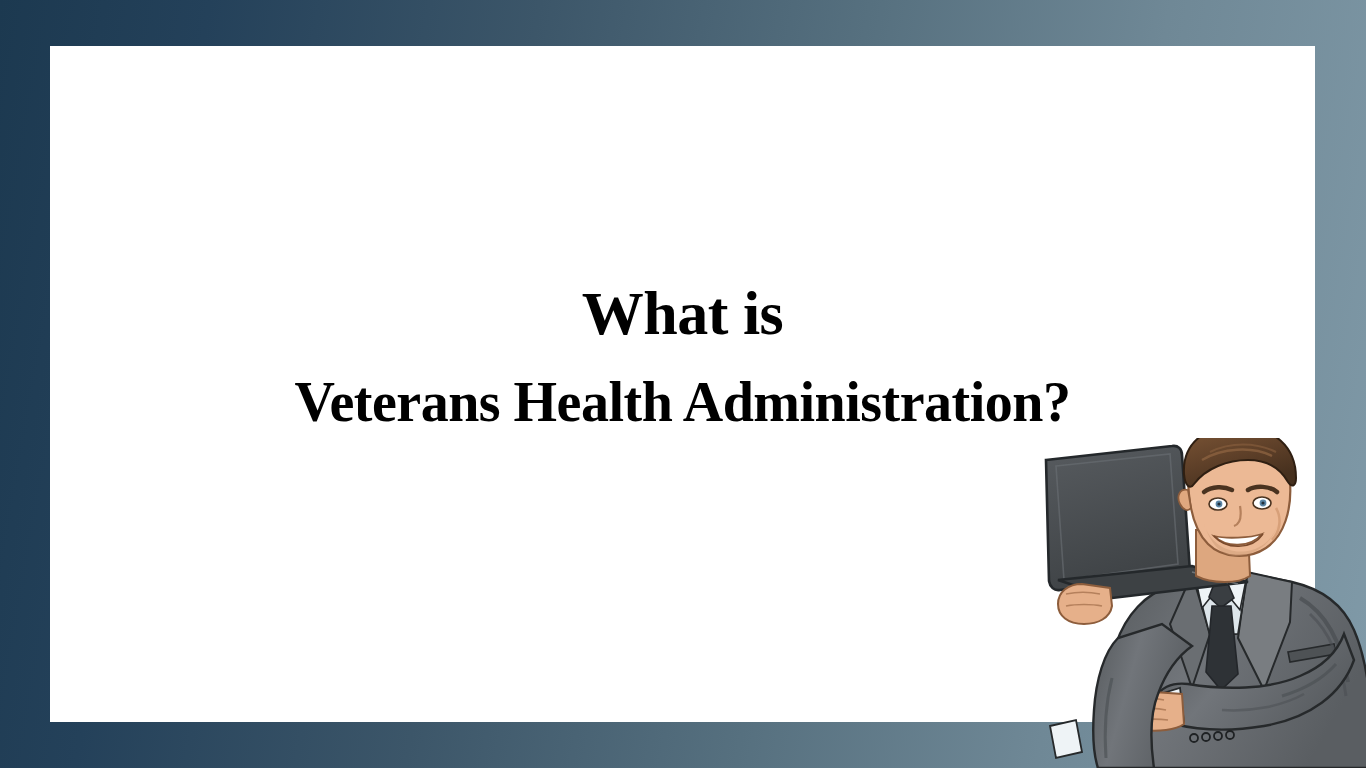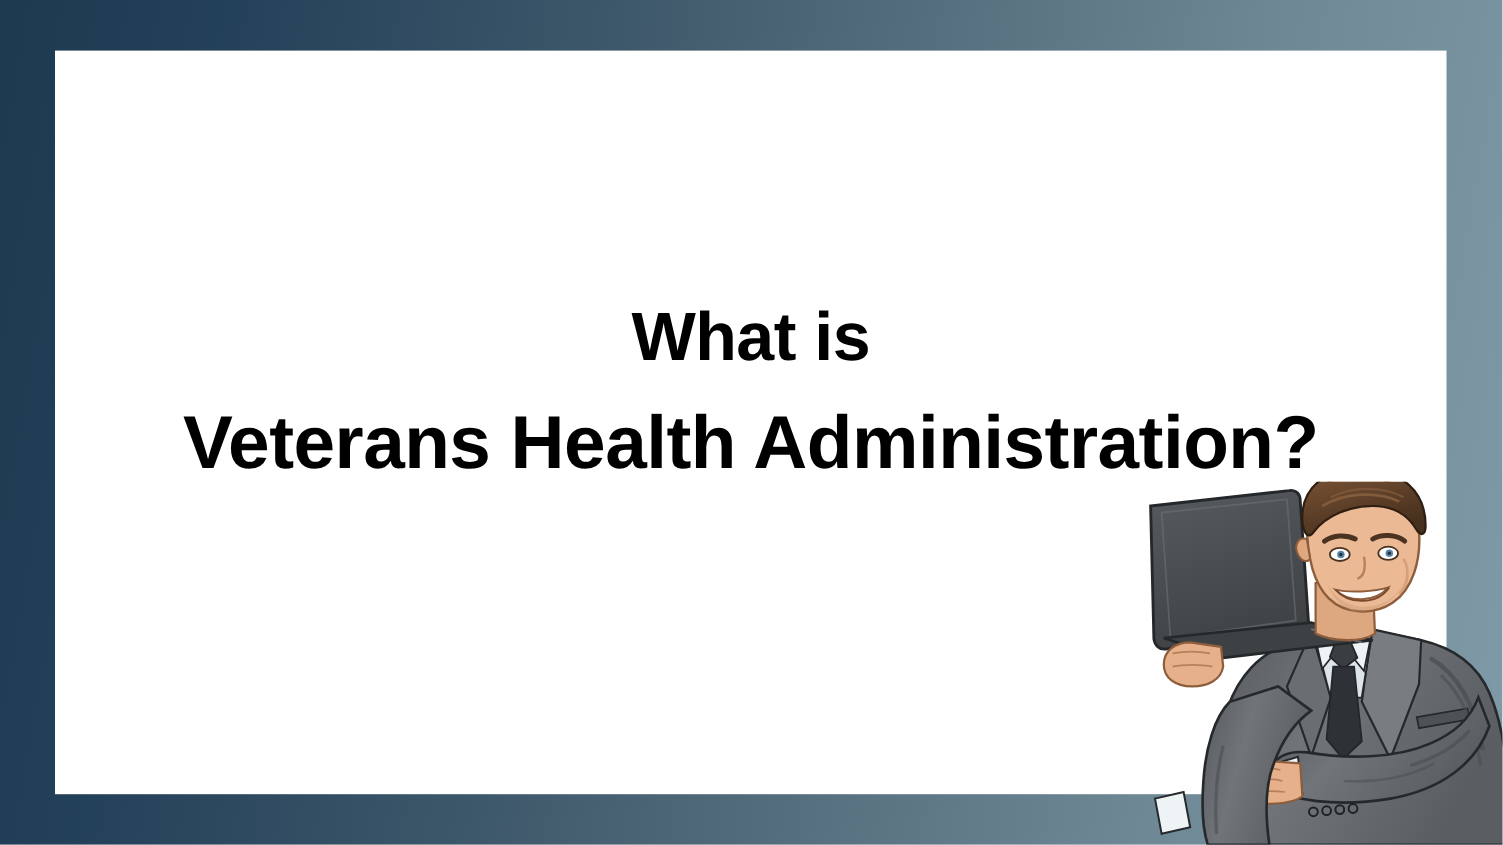--- a/index.html
+++ b/index.html
@@ -10,20 +10,21 @@
     overflow: hidden;
     font-family: "Liberation Sans", sans-serif;
   }
 
   #slide {
     position: relative;
     width: 1366px;
     height: 768px;
     background: linear-gradient(100deg, #1c3950 0%, #24415a 14%, #3c5669 36%, #56707f 58%, #6f8896 78%, #809aa8 100%);
     overflow: hidden;
+    font-family: Liberation Serif, serif;
   }
 
   
   #card {
     position: absolute;
     left: 50px;
     top: 46px;
     width: 1265px;
     height: 676px;
     background: #ffffff;
@@ -52,21 +53,21 @@
     line-height: 1.0;
   }
 
   #title-line-1 {
     font-size: 62px;
     margin-top: -44px;
     margin-bottom: 30px;
   }
 
   #title-line-2 {
-    font-size: 68px;
+    font-size: 56px;
     margin-bottom: 12px;
   }
 
   
   #person {
     position: absolute;
     right: -6px;
     bottom: 0;
     width: 330px;
     height: 330px;

